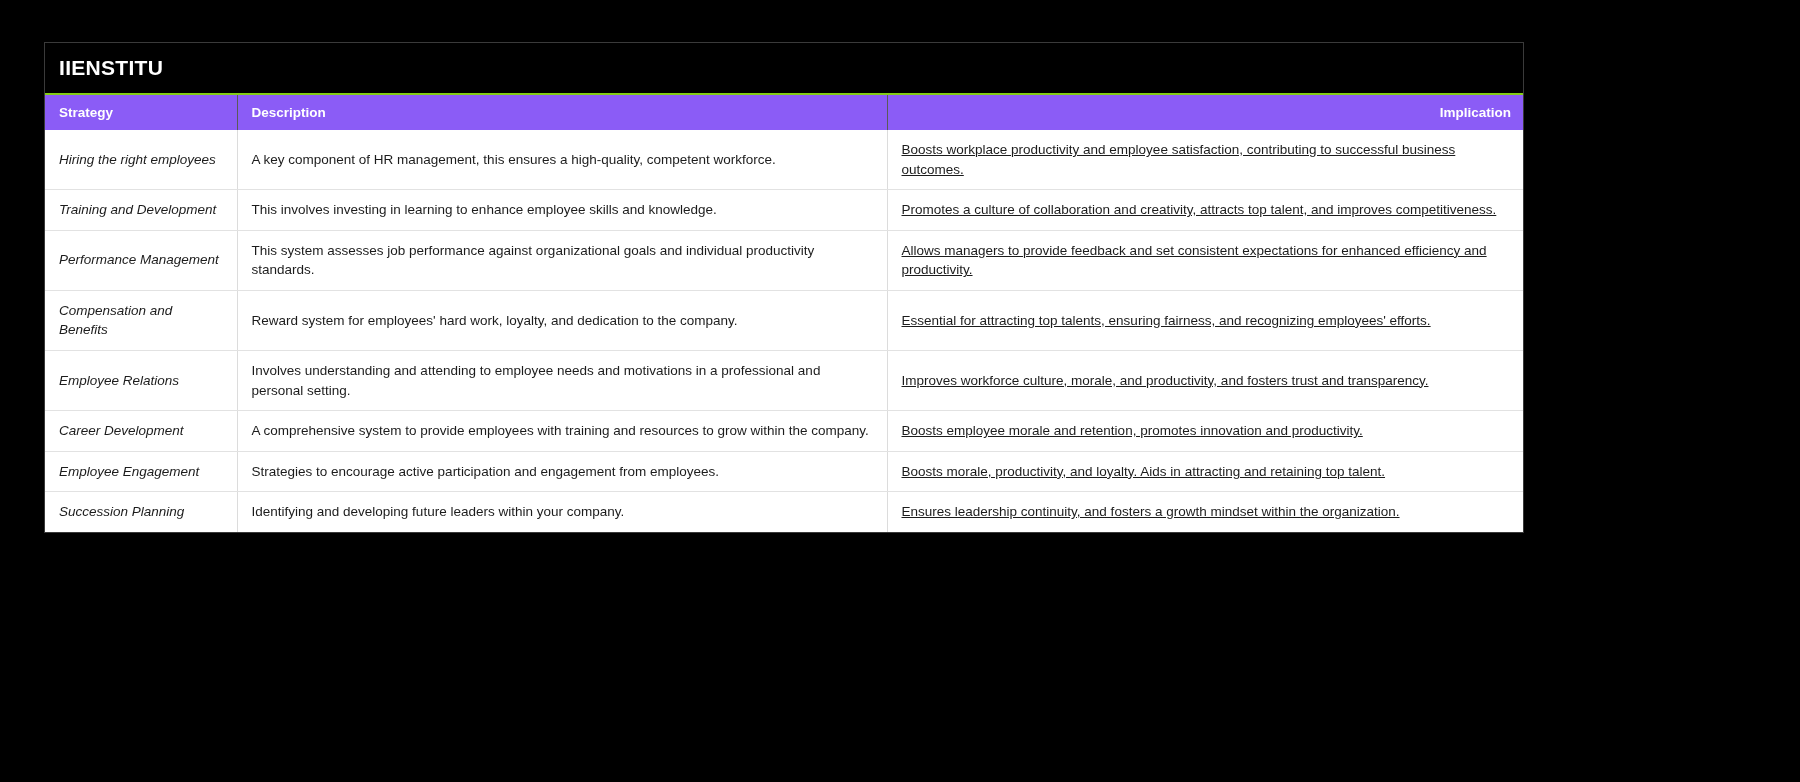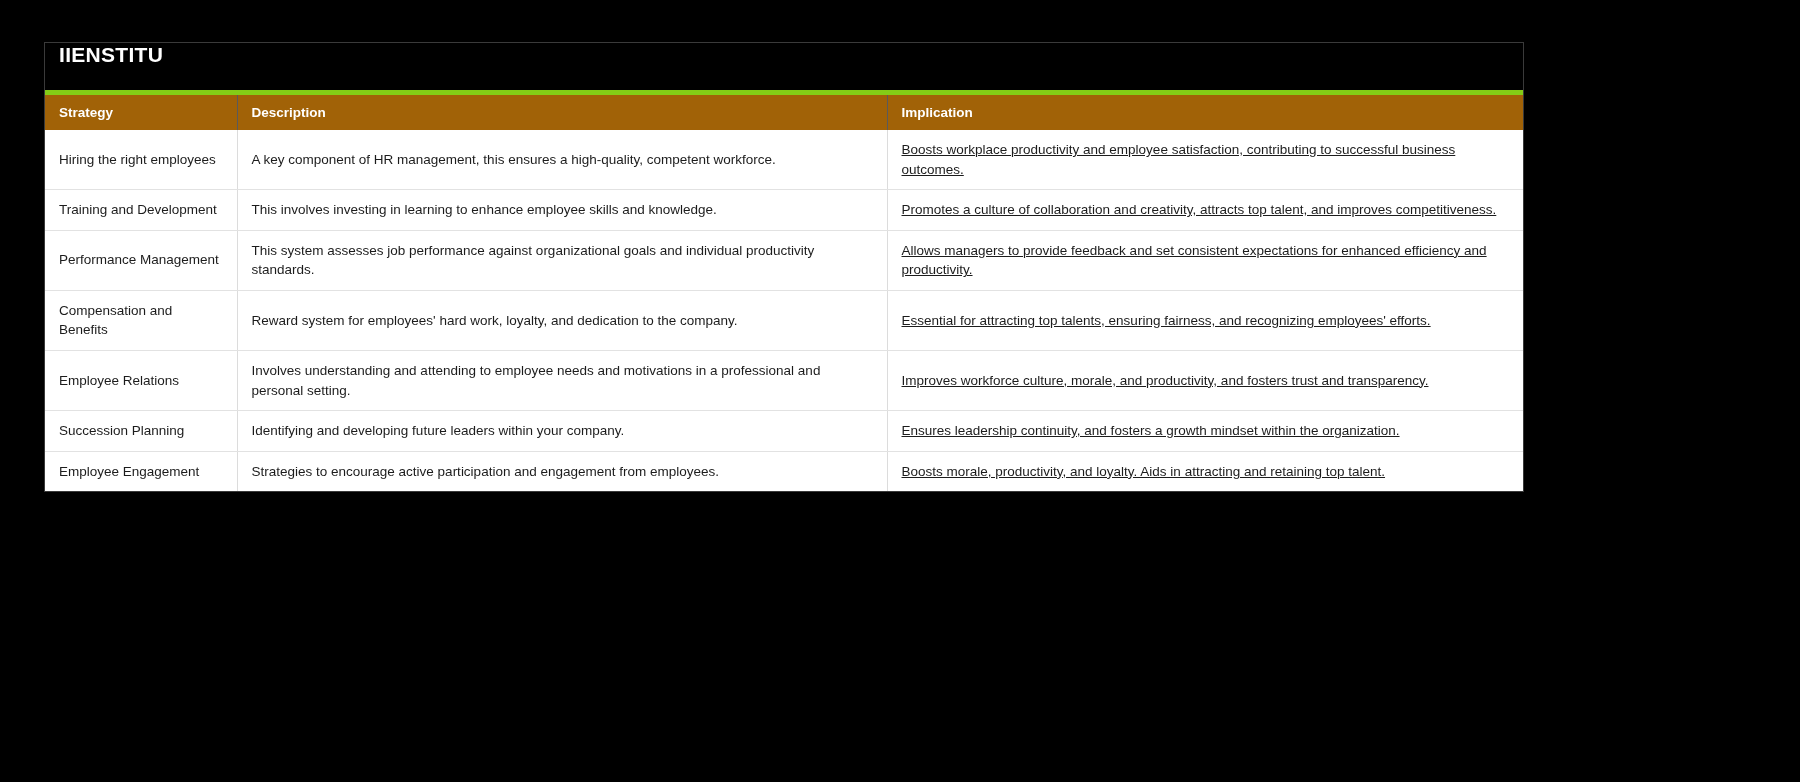--- a/index.html
+++ b/index.html
@@ -29,53 +29,54 @@
     background: #ffffff;
     border: 1px solid #3a3a3a;
     box-sizing: border-box;
     overflow: hidden;
   }
 
   .brand-bar {
     background: #000000;
     height: 52px;
     display: flex;
-    align-items: flex-start;
+    align-items: center;
     padding: 0 14px;
     box-sizing: border-box;
-    border-bottom: 5px solid #84cc16;
+    border-bottom: 2px solid #84cc16;
   }
   .brand-title {
     color: #ffffff;
     font-size: 21px;
     font-weight: bold;
     letter-spacing: 0.3px;
     font-family: "Liberation Sans", sans-serif;
   }
 
   table.strategy-table {
     border-collapse: collapse;
     width: 100%;
     table-layout: fixed;
   }
 
   table.strategy-table thead th {
-    background: #a16207;
+    background: #8b5cf6;
     color: #ffffff;
     font-size: 13.5px;
     font-weight: bold;
     text-align: left;
     padding: 10px 14px;
     border-right: 1px solid #5a5a5a;
     box-sizing: border-box;
     vertical-align: middle;
     height: 34px;
   }
   table.strategy-table thead th:last-child {
     border-right: none;
+    text-align: right;
   }
 
   table.strategy-table tbody td {
     background: #ffffff;
     color: #1c1c1c;
     font-size: 13.5px;
     line-height: 1.45;
     padding: 10px 14px;
     border-bottom: 1px solid #e2e2e2;
     border-right: 1px solid #dcdcdc;
@@ -87,21 +88,21 @@
     text-decoration: underline;
   }
   table.strategy-table tbody tr:last-child td {
     border-bottom: none;
   }
 
   .col-strategy  { width: 192px; }
   .col-desc      { width: 650px; }
   .col-impl      { width: 638px; }
 
-  .cell-strategy { color: #1c1c1c; }
+  .cell-strategy { color: #1c1c1c; font-style: italic; }
 </style>
 </head>
 <body>
 
 <div class="canvas">
 
   <div class="table-card">
 
     <div class="brand-bar">
       <span class="brand-title">IIENSTITU</span>
@@ -146,32 +147,37 @@
           <td>Essential for attracting top talents, ensuring fairness, and recognizing employees' efforts.</td>
         </tr>
 
         <tr>
           <td class="cell-strategy">Employee Relations</td>
           <td>Involves understanding and attending to employee needs and motivations in a professional and personal setting.</td>
           <td>Improves workforce culture, morale, and productivity, and fosters trust and transparency.</td>
         </tr>
 
 
+        <tr>
+          <td class="cell-strategy">Career Development</td>
+          <td>A comprehensive system to provide employees with training and resources to grow within the company.</td>
+          <td>Boosts employee morale and retention, promotes innovation and productivity.</td>
+        </tr>
 
+
+        <tr>
+          <td class="cell-strategy">Employee Engagement</td>
+          <td>Strategies to encourage active participation and engagement from employees.</td>
+          <td>Boosts morale, productivity, and loyalty. Aids in attracting and retaining top talent.</td>
+        </tr>
 
         <tr>
           <td class="cell-strategy">Succession Planning</td>
           <td>Identifying and developing future leaders within your company.</td>
           <td>Ensures leadership continuity, and fosters a growth mindset within the organization.</td>
-        </tr>
-
-        <tr>
-          <td class="cell-strategy">Employee Engagement</td>
-          <td>Strategies to encourage active participation and engagement from employees.</td>
-          <td>Boosts morale, productivity, and loyalty. Aids in attracting and retaining top talent.</td>
         </tr>
 
       </tbody>
     </table>
 
   </div>
 
 </div>
 
 </body></html>

